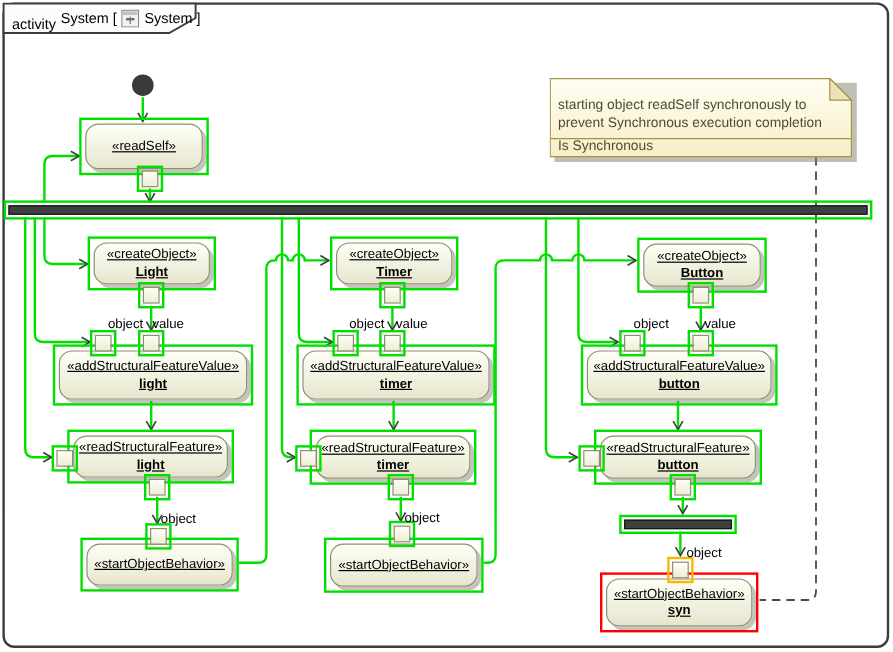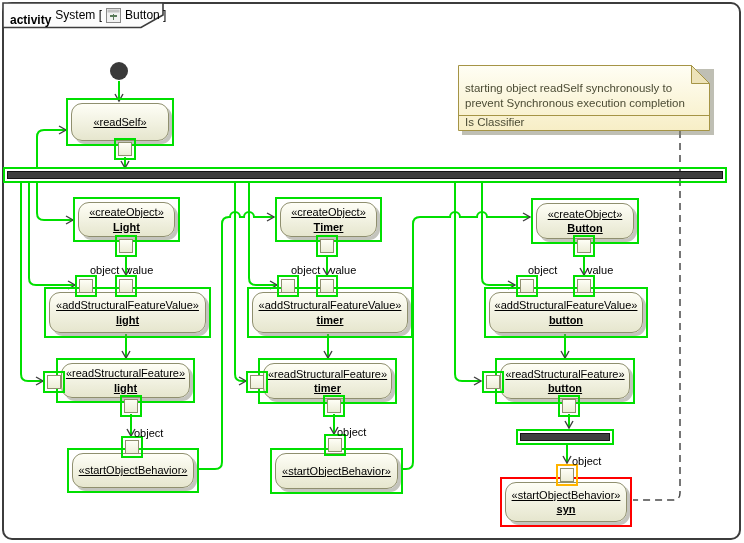--- a/index.html
+++ b/index.html
@@ -10,21 +10,21 @@
   #dg{position:relative;width:744px;height:543px;background:#fff;
       font-family:"Liberation Sans",sans-serif;overflow:hidden;}
   #base{position:absolute;left:0;top:0;z-index:1;}
   .frame{fill:#fff;stroke:var(--frame);stroke-width:2;}
   .tab{fill:#FCFCFC;stroke:var(--frame);stroke-width:1.6;}
   .flow{stroke:var(--green);stroke-width:2;fill:none;}
   .arrow{stroke:#3F3F3F;stroke-width:1.4;fill:none;}
   .anchor{stroke:#4A4A4A;stroke-width:1.5;fill:none;stroke-dasharray:7 5;}
   .tabtext{position:absolute;left:10px;top:6px;height:18px;z-index:7;display:flex;
       align-items:center;gap:4px;font-size:12px;color:#000;white-space:nowrap;}
-  .tabtext .kw{font-weight:bold;margin-top:10px;}
+  .tabtext .kw{font-weight:normal;margin-top:10px;}
   .dicon{display:inline-block;width:15px;height:15px;}
   .sel{position:absolute;border:2px solid var(--green);z-index:4;}
   .sel.red{border-color:var(--red);}
   .sel.orange{border-color:var(--orange);z-index:5;}
   .action{position:absolute;z-index:3;border:1px solid var(--abrd);border-radius:11px;
       background:linear-gradient(#FEFEF6,#E6E6CE);
       box-shadow:3px 3px 0 rgba(125,125,108,.45);
       display:flex;flex-direction:column;justify-content:center;align-items:center;
       font-size:11px;color:#000;line-height:1.3;text-decoration:underline;}
   .nm{font-weight:bold;}
@@ -102,39 +102,39 @@
     <span class="kw">activity</span>
     <span>System [</span>
     <span class="dicon">
       <svg width="15" height="15">
         <rect x="0.5" y="0.5" width="14" height="14" fill="#F2F2F2" stroke="#8A8A8A"></rect>
         <rect x="1.5" y="1.5" width="12" height="3" fill="#C2C2C2"></rect>
         <rect x="4" y="7" width="7" height="2" fill="#5A7A5A"></rect>
         <line x1="7.5" y1="6" x2="7.5" y2="12" stroke="#5A7A5A"></line>
       </svg>
     </span>
-    <span>Button ]</span>
+    <span>System ]</span>
   </div>
 
   <div class="note">
     <div class="shadow"></div>
     <svg width="256" height="70">
       <defs>
         <linearGradient id="ng" x1="0" y1="0" x2="0" y2="1">
           <stop offset="0" stop-color="#FFFEF4"></stop>
           <stop offset="1" stop-color="#F7EEC6"></stop>
         </linearGradient>
       </defs>
       <polygon class="notebody" points="0.5,0.5 233.5,0.5 251.5,18.5 251.5,65.5 0.5,65.5"></polygon>
       <polygon class="notefold" points="233.5,0.5 233.5,18.5 251.5,18.5"></polygon>
       <line class="noteline" x1="0.5" y1="50.5" x2="251.5" y2="50.5"></line>
     </svg>
     <div class="ntext" style="top:17px">starting object readSelf synchronously to</div>
     <div class="ntext" style="top:32px">prevent Synchronous execution completion</div>
-    <div class="ntext" style="top:51px">Is Classifier</div>
+    <div class="ntext" style="top:51px">Is Synchronous</div>
   </div>
 <div class="sel" style="left: 66px; top: 98px; width: 104px; height: 44px;"></div>
     <div class="action" style="left: 71px; top: 103px; width: 96px; height: 36px;">
       <div class="st">«readSelf»</div>
     </div>
     <div class="sel" style="left: 73px; top: 197px; width: 103px; height: 41px;"></div>
     <div class="action" style="left: 78px; top: 202px; width: 95px; height: 33px;">
       <div class="st">«createObject»</div>
       <div class="nm">Light</div>
     </div>

